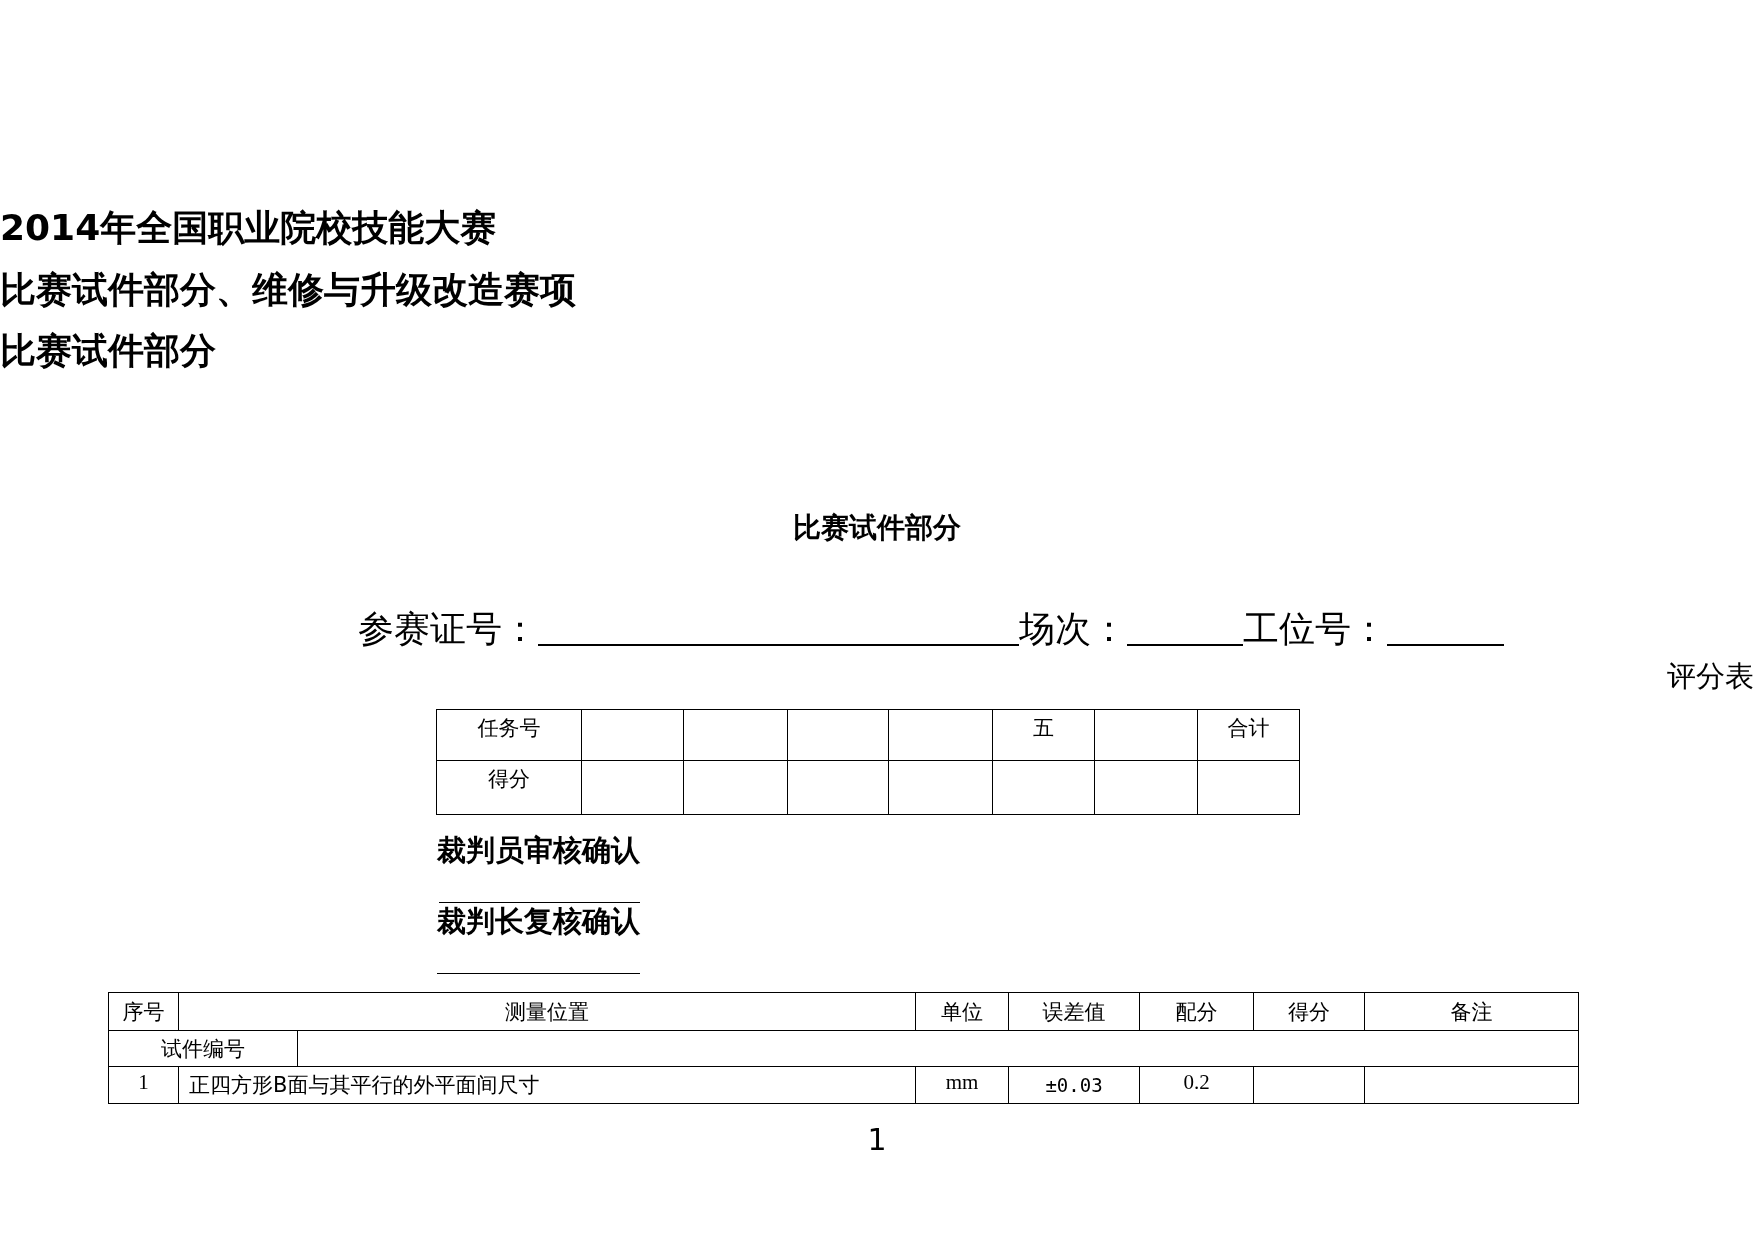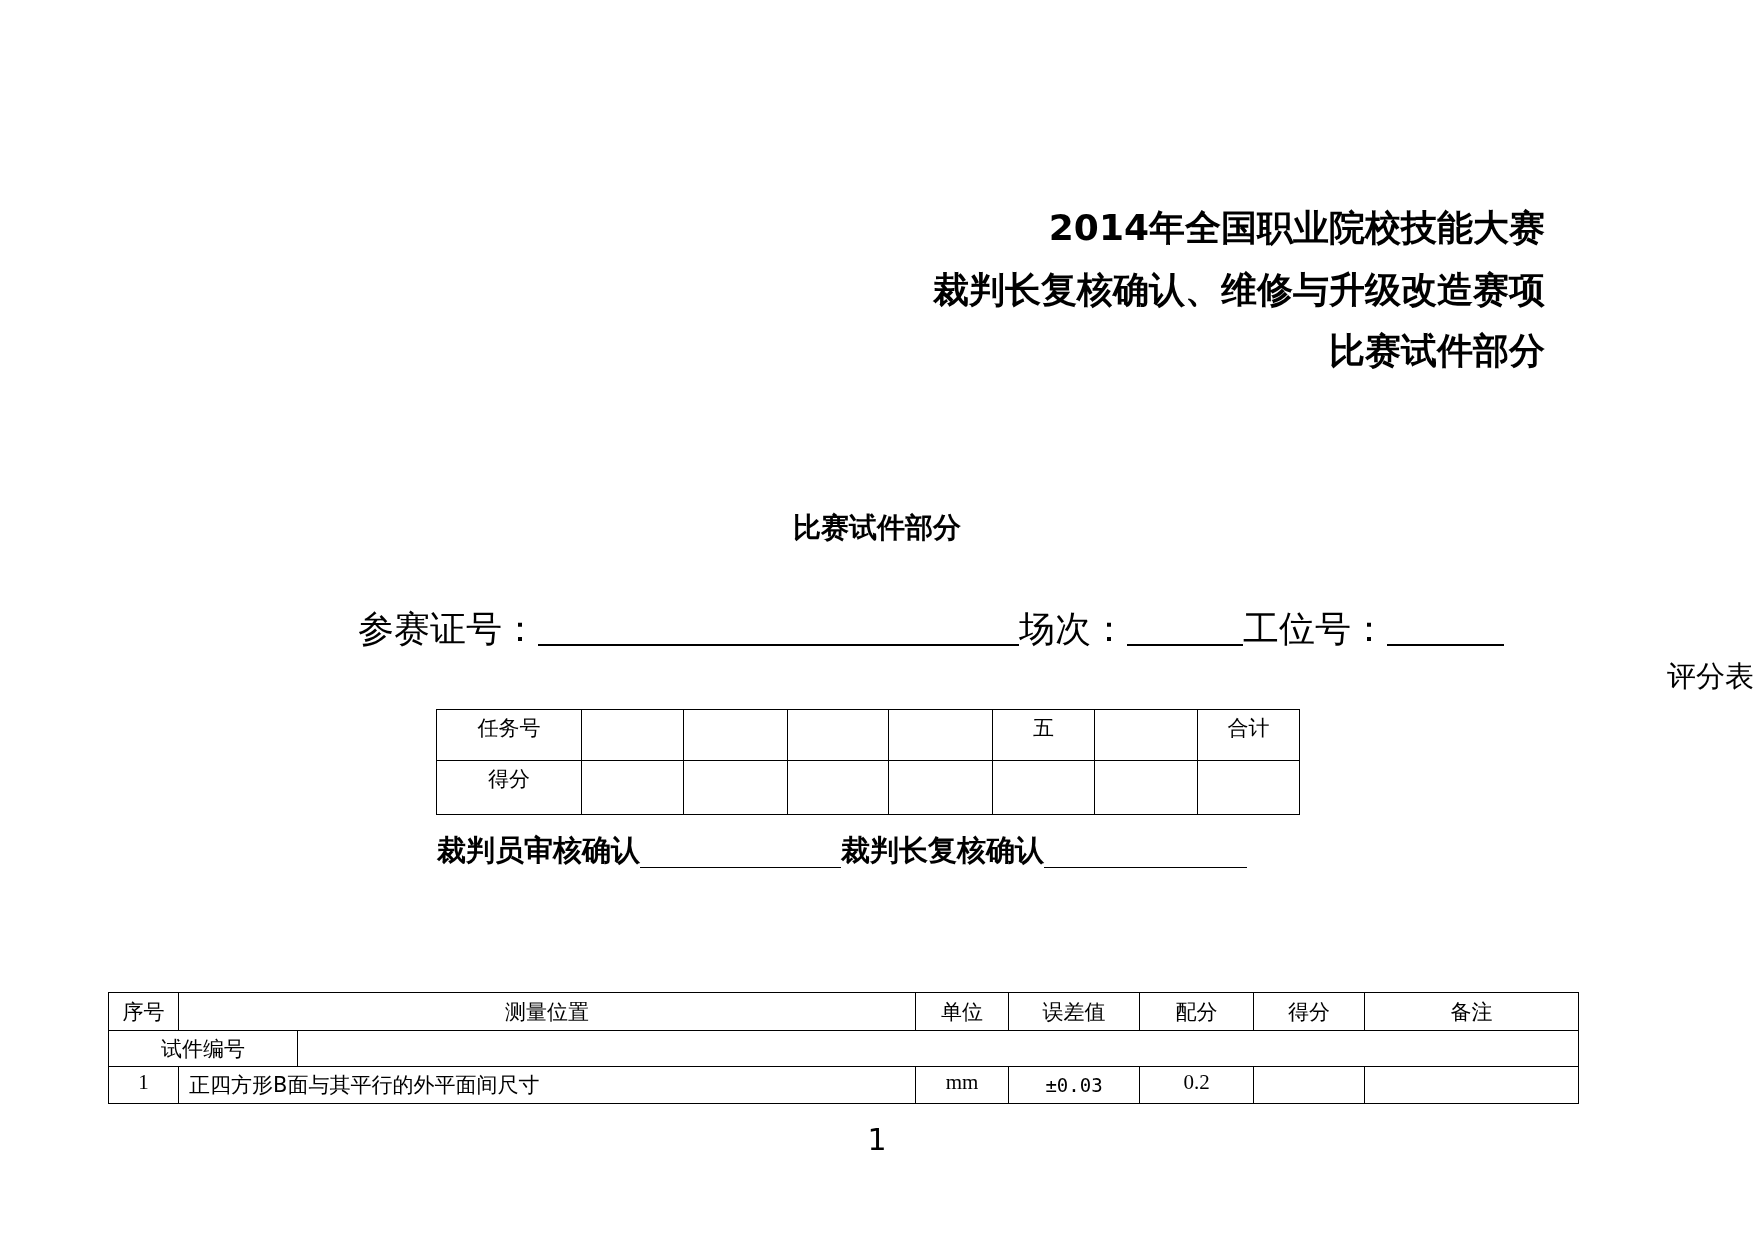--- a/index.html
+++ b/index.html
@@ -1,47 +1,47 @@
 <!DOCTYPE html>
 <html><head>
 <meta charset="utf-8">
 <style>
   html, body { margin: 0; padding: 0; background: #ffffff; }
   body { width: 1754px; height: 1241px; position: relative; overflow: hidden;
          font-family: "DejaVu Sans", "Liberation Sans", sans-serif; color: #000; }
-  .title-line { position: absolute; left: 0; width: 1545px; text-align: right;
+  .title-line { position: absolute; left: 0; width: 1545px; text-align: left;
                 font-weight: bold; font-size: 36px; line-height: 40px; letter-spacing: 0px; }
   .section-title { position: absolute; left: 0; width: 1754px; text-align: center;
                    font-weight: bold; font-size: 28px; line-height: 32px; }
   .form-line { position: absolute; top: 606px; left: 358px; height: 40px;
                display: flex; align-items: flex-end; font-size: 36px; line-height: 34px; white-space: nowrap; }
   .form-line .blank { display: inline-block; border-bottom: 2.5px solid #000; height: 34px; }
   .score-caption { position: absolute; top: 658px; left: 0; width: 1754px; text-align: right;
                    font-size: 29px; line-height: 36px; }
   table { border-collapse: collapse; table-layout: fixed; border-radius: 6px; }
   .score-table { position: absolute; left: 436px; top: 709px; width: 863px; }
   .score-table td { border: 1.5px solid #000; height: 51px; padding: 0; vertical-align: top;
                     text-align: center; font-size: 21px; line-height: 21px; padding-top: 8px; box-sizing: border-box; }
   .sign-line { position: absolute; top: 832px; left: 437px; display: flex; align-items: flex-end;
-               font-weight: bold; font-size: 29px; line-height: 36px; white-space: nowrap; }
+               font-weight: bold; font-size: 29px; line-height: 36px; white-space: nowrap; flex-direction: column; }
   .sign-line .blank { display: inline-block; border-bottom: 1.5px solid #000; height: 34px; }
   .detail-table { position: absolute; left: 108px; top: 992px; width: 1470px; }
   .detail-table td { border: 1.5px solid #000; padding: 0; font-size: 21px; text-align: center;
                      vertical-align: middle; box-sizing: border-box; }
   .detail-table .serif { font-family: "Liberation Serif", "DejaVu Serif", serif; font-size: 21px; vertical-align: top; padding-top: 3px; }
   .detail-table .mono { font-family: "DejaVu Sans Mono", "Liberation Mono", monospace; font-size: 19px; margin-left: 28px; }
   .detail-table .left { text-align: left; padding-left: 10px; }
   .page-number { position: absolute; top: 1122px; left: 0; width: 1754px; text-align: center;
                  font-size: 30px; line-height: 36px; }
 </style>
 </head>
 <body>
 
 <div class="title-line" style="top:208px;">2014年全国职业院校技能大赛</div>
-<div class="title-line" style="top:270px;">裁判长复核确认、维修与升级改造赛项</div>
+<div class="title-line" style="top:270px;">比赛试件部分、维修与升级改造赛项</div>
 <div class="title-line" style="top:331px;">比赛试件部分</div>
 
 <div class="section-title" style="top:512px;">比赛试件部分</div>
 
 <div class="form-line">
   <span>参赛证号：</span>
   <span class="blank" style="width:481px;"></span>
   <span>场次：</span>
   <span class="blank" style="width:116px;"></span>
   <span>工位号：</span>

